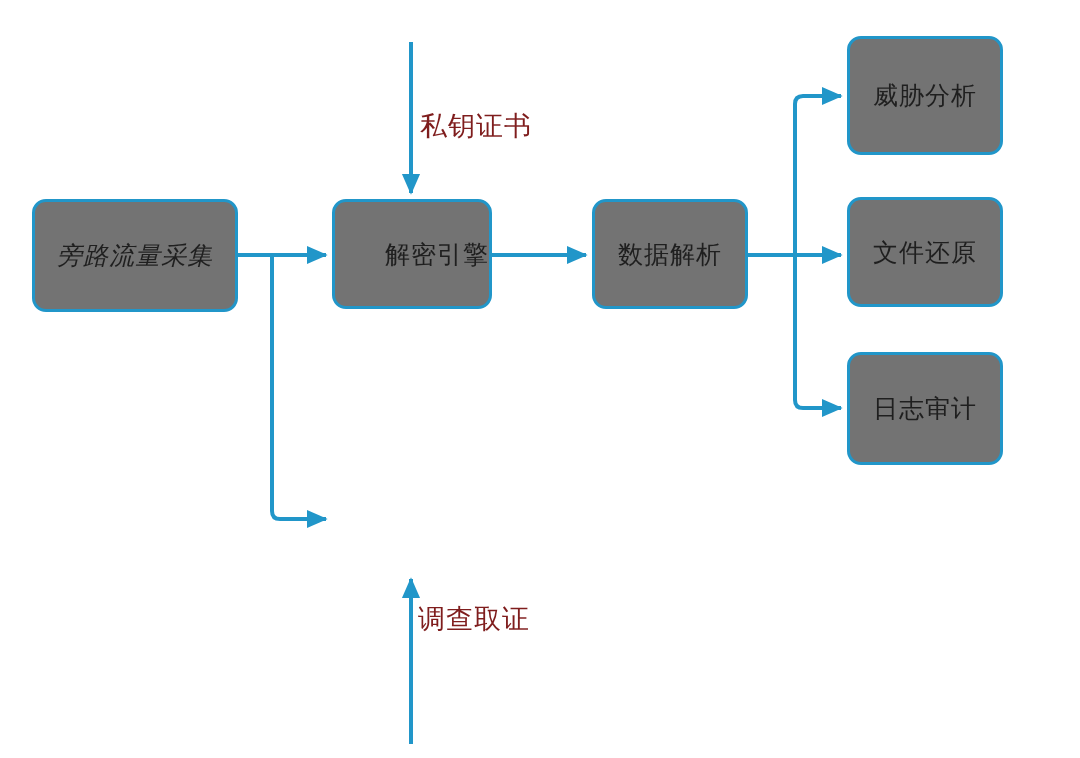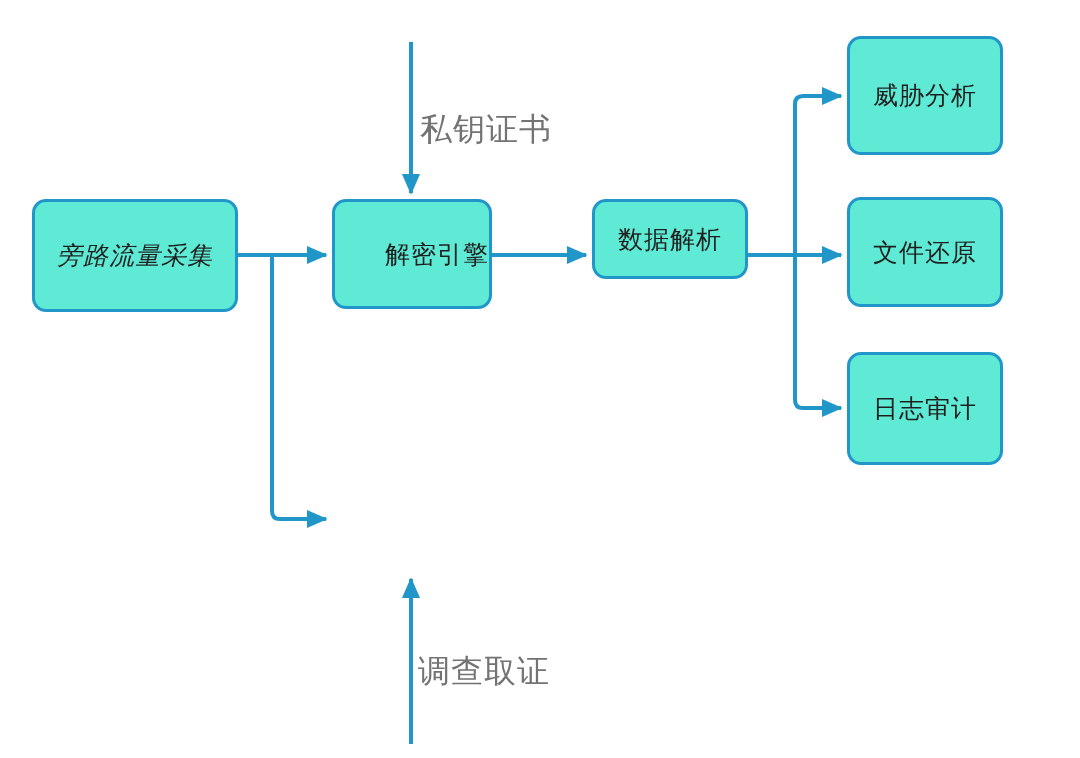--- a/index.html
+++ b/index.html
@@ -22,57 +22,57 @@
     position: absolute;
     left: 0;
     top: 0;
     width: 1080px;
     height: 758px;
     pointer-events: none;
   }
   .node {
     position: absolute;
     box-sizing: border-box;
-    background: #5eead4;
+    background: #737373;
     border: 3px solid #2196c9;
     border-radius: 14px;
     display: flex;
     align-items: center;
     justify-content: center;
     color: #1d1d1d;
     letter-spacing: 1px;
     white-space: nowrap;
     z-index: 2;
   }
   .node .node-label {
     display: block;
     font-size: 25px;
     line-height: 1;
     color: #1f1f1f;
   }
   .edge-label {
     position: absolute;
-    font-size: 32px;
-    color: #737373;
+    font-size: 27px;
+    color: #7f1d1d;
     letter-spacing: 1px;
     white-space: nowrap;
     z-index: 3;
   }
 
   
   #node-capture   { left: 32px;  top: 199px; width: 206px; height: 113px; font-style: italic; }
   #node-decrypt   { left: 332px; top: 199px; width: 160px; height: 110px; justify-content: flex-end; }
-  #node-parse     { left: 592px; top: 199px; width: 156px; height: 80px; }
+  #node-parse     { left: 592px; top: 199px; width: 156px; height: 110px; }
   #node-threat    { left: 847px; top: 36px;  width: 156px; height: 119px; }
   #node-file      { left: 847px; top: 197px; width: 156px; height: 110px; }
   #node-log       { left: 847px; top: 352px; width: 156px; height: 113px; }
   #node-storage   { left: 332px; top: 463px; width: 158px; height: 110px; }
 
   #label-key      { left: 420px; top: 108px; }
-  #label-forensic { left: 418px; top: 650px; }
+  #label-forensic { left: 418px; top: 601px; }
 </style>
 </head>
 <body>
 
 <div id="canvas">
 
   <svg id="edges" viewBox="0 0 1080 758" width="1080" height="758" xmlns="http://www.w3.org/2000/svg">
     <defs>
       <marker id="arrow" viewBox="0 0 10 10" refX="9.2" refY="5" markerWidth="5.2" markerHeight="5.2" orient="auto-start-reverse">
         <path d="M 0 0.6 L 10 5 L 0 9.4 z" fill="#2196c9"></path>

